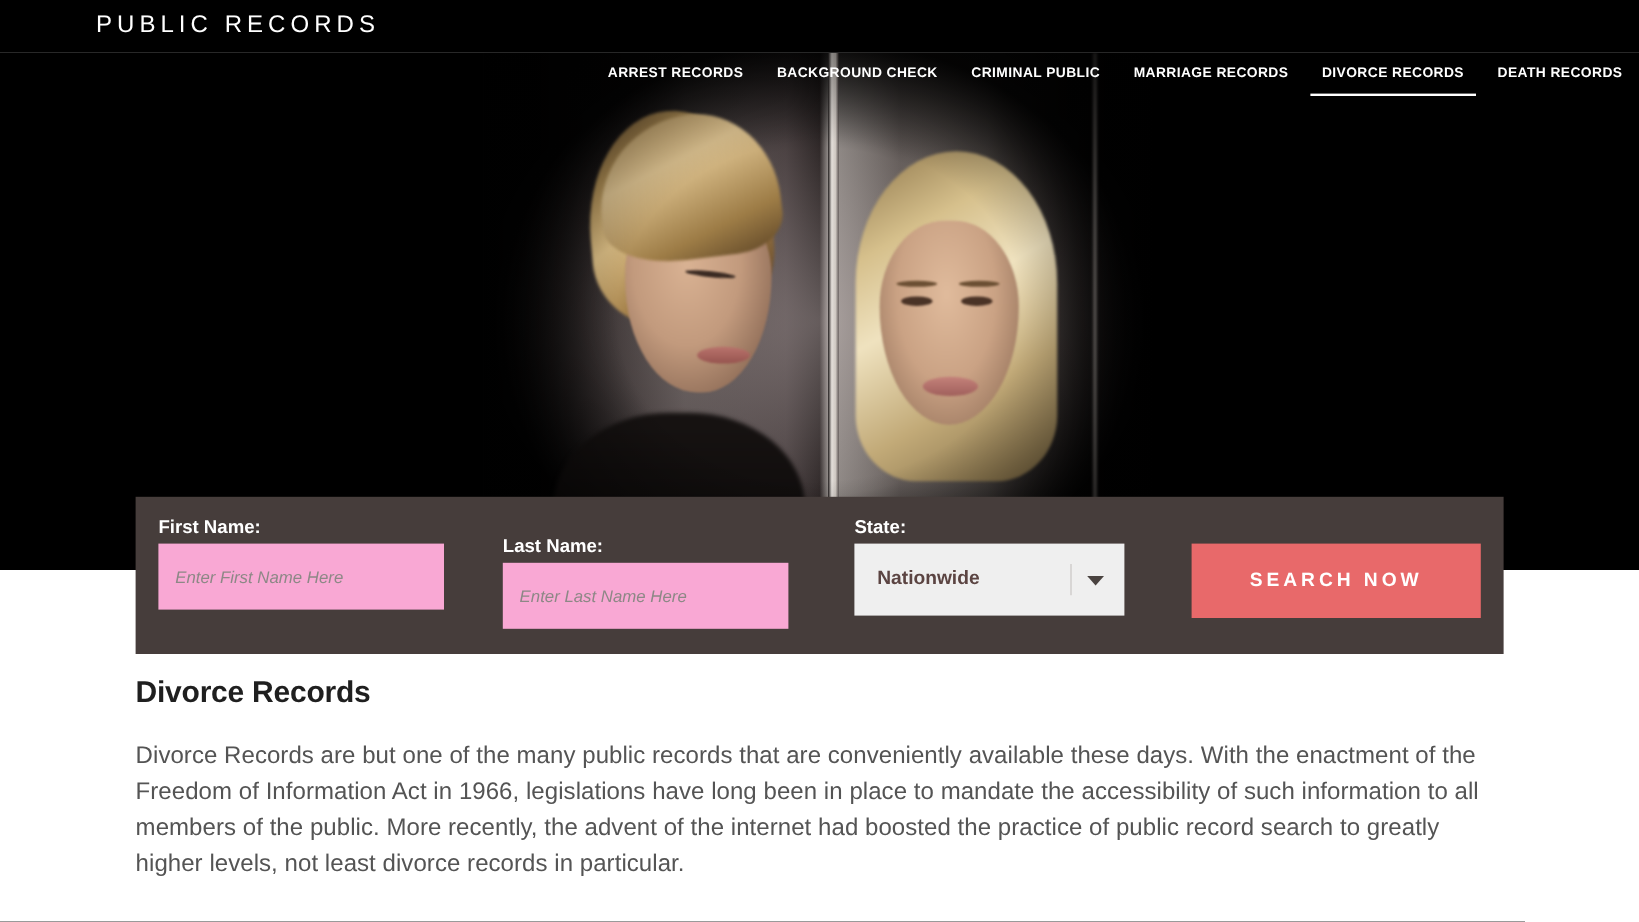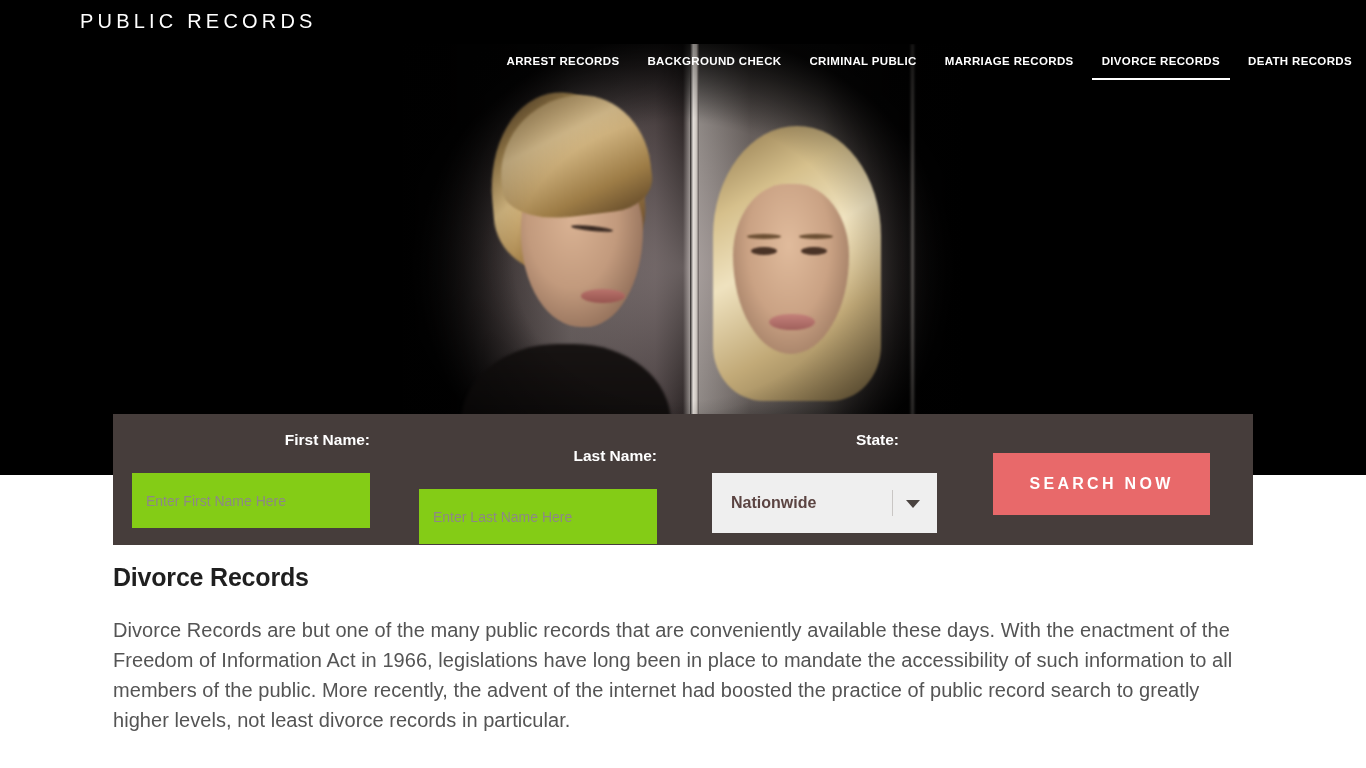--- a/index.html
+++ b/index.html
@@ -265,40 +265,41 @@
     width: 1140px;
     height: 131px;
     background: #463D3B;
     z-index: 20;
   }
 
   .field-group { position: absolute; }
 
   .field-label {
     display: block;
-    text-align: right;
+    text-align: left;
     color: #ffffff;
     font-size: 15.5px;
     font-weight: bold;
     line-height: 18px;
-    margin-bottom: 24px;
+    margin-bottom: 4px;
     white-space: nowrap;
   }
 
   .text-input {
     display: block;
     width: 100%;
     height: 55px;
-    background: #84cc16;
+    background: #f9a8d4;
     border: none;
     outline: none;
     padding: 0 14px;
     font-family: "Liberation Sans", sans-serif;
     font-size: 14px;
     color: #4a4443;
+    font-style: italic;
   }
   .text-input::placeholder {
     color: #8d8886;
     font-size: 14px;
   }
 
   .grp-first { left: 19px; top: 17px; width: 238px; }
   .grp-last  { left: 306px; top: 33px; width: 238px; }
   .grp-state { left: 599px; top: 17px; width: 187px; }
 
@@ -334,21 +335,21 @@
     width: 0; height: 0;
     border-left: 7px solid transparent;
     border-right: 7px solid transparent;
     border-top: 8px solid #4a4340;
   }
 
   .search-button {
     position: absolute;
     left: 880px;
     top: 39px;
-    width: 217px;
+    width: 241px;
     height: 62px;
     background: #E8696A;
     border: none;
     outline: none;
     cursor: pointer;
     color: #ffffff;
     font-family: "Liberation Sans", sans-serif;
     font-size: 16px;
     font-weight: bold;
     letter-spacing: 3.3px;

